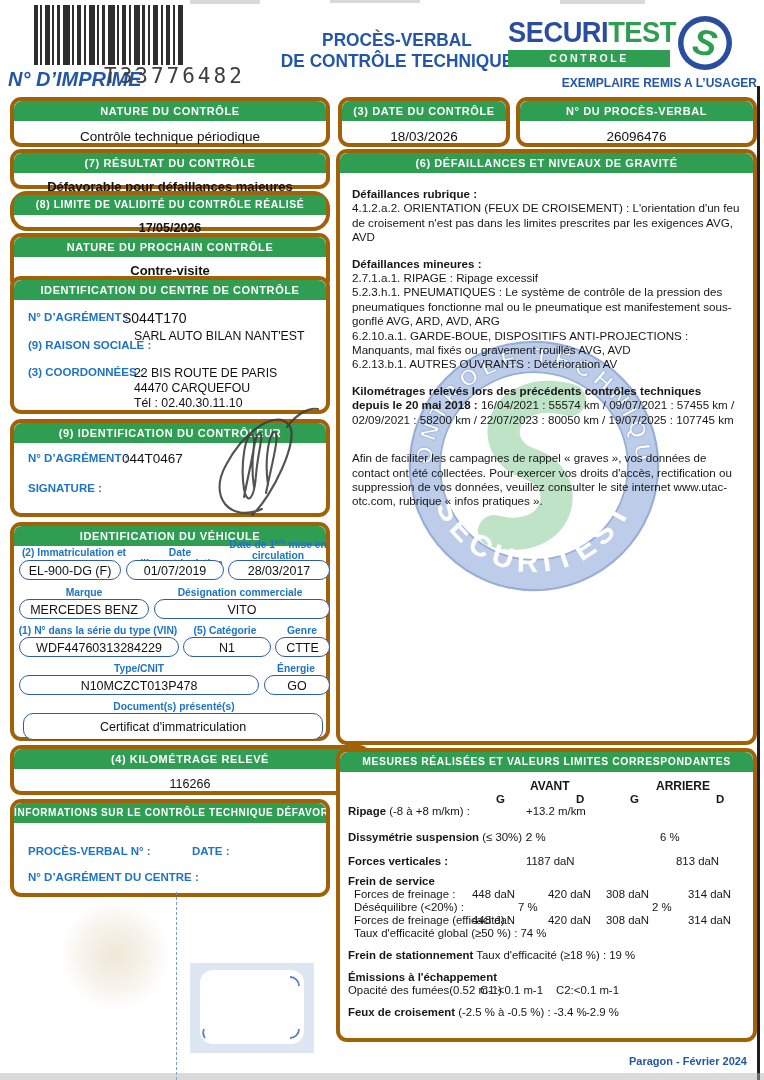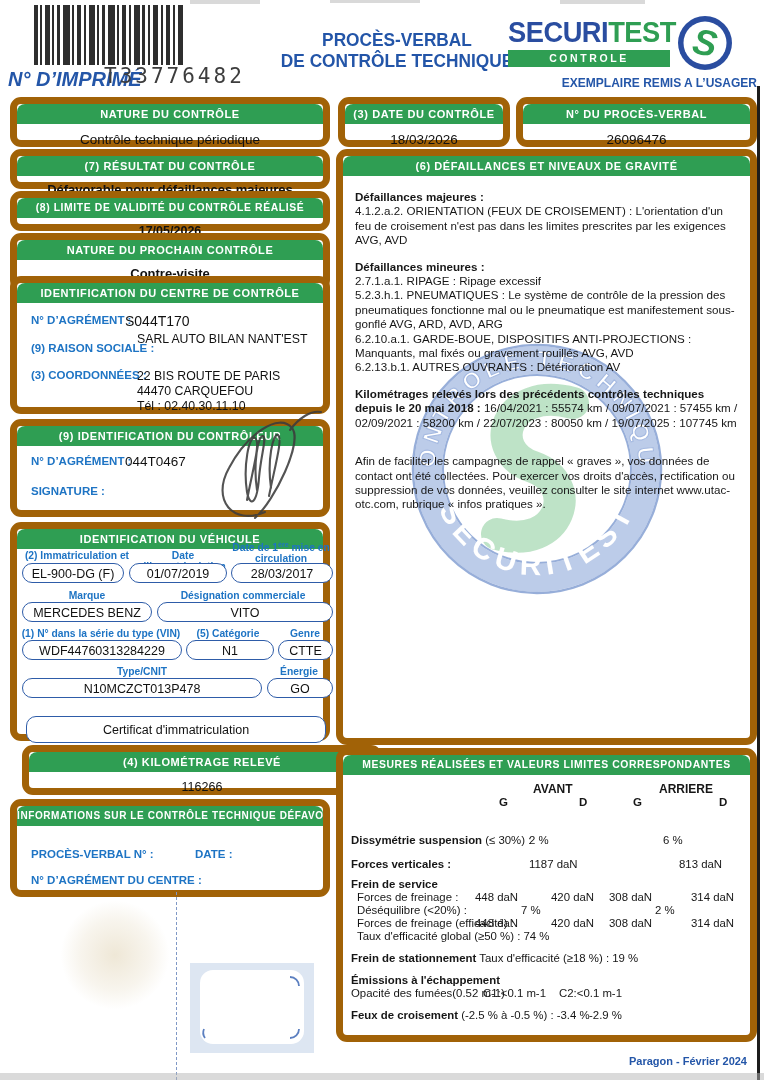--- a/index.html
+++ b/index.html
@@ -1,20 +1,20 @@
 <!DOCTYPE html>
 <html><head>
 <meta charset="utf-8">
 <style>
   html,body{margin:0;padding:0;background:#ffffff;}
   .page{position:relative;width:764px;height:1080px;background:#ffffff;overflow:hidden;
         font-family:"Liberation Sans",sans-serif;color:#1a1a1a;}
   .abs{position:absolute;}
   
-  .sec{position:absolute;border:7px solid #a16207;border-radius:11px;background:#fff;box-sizing:border-box;}
+  .sec{position:absolute;border:4px solid #a16207;border-radius:11px;background:#fff;box-sizing:border-box;}
   .sec-h{background:#2f9e53;color:#fff;font-weight:bold;font-size:11px;letter-spacing:.6px;
          text-align:center;height:20px;line-height:20px;border-radius:8px 8px 0 0;
          white-space:nowrap;overflow:hidden;}
   .sec-v{font-size:13.5px;color:#111;text-align:center;padding-top:8px;}
   .bold{font-weight:bold;}
   .lbl{color:#1e74c4;font-weight:bold;font-size:11.5px;white-space:nowrap;}
   .val{color:#111;font-size:13px;}
   
   .printed-label{color:#2456a8;font-weight:bold;font-size:20px;font-style:italic;}
   .ocr{font-family:"DejaVu Sans Mono",monospace;font-size:21px;color:#3d3d3d;letter-spacing:3px;}
@@ -107,21 +107,21 @@
   <div class="sec" style="left:516px;top:97px;width:241px;height:50px;">
     <div class="sec-h">N° DU PROCÈS-VERBAL</div>
     <div class="sec-v">26096476</div>
   </div>
 
   <div class="sec" style="left:10px;top:149px;width:320px;height:40px;">
     <div class="sec-h">(7) RÉSULTAT DU CONTRÔLE</div>
     <div class="sec-v bold" style="padding-top:6px;font-size:13px;">Défavorable pour défaillances majeures</div>
   </div>
 
-  <div class="sec" style="left:10px;top:191px;width:320px;height:40px;">
+  <div class="sec" style="left:10px;top:191px;width:320px;height:40px;border-radius:17px;">
     <div class="sec-h" style="font-size:10.4px;">(8) LIMITE DE VALIDITÉ DU CONTRÔLE RÉALISÉ</div>
     <div class="sec-v bold" style="padding-top:6px;font-size:12.5px;">17/05/2026</div>
   </div>
 
   <div class="sec" style="left:10px;top:233px;width:320px;height:58px;">
     <div class="sec-h">NATURE DU PROCHAIN CONTRÔLE</div>
     <div class="sec-v bold" style="padding-top:6px;font-size:13px;">Contre-visite</div>
   </div>
 
   <div class="sec" style="left:10px;top:276px;width:320px;height:138px;">
@@ -173,24 +173,25 @@
     <div class="vlbl" style="left:260px;top:99px;width:56px;">Genre</div>
     <div class="pill" style="left:5px;top:111px;width:160px;">WDF44760313284229</div>
     <div class="pill" style="left:169px;top:111px;width:88px;">N1</div>
     <div class="pill" style="left:261px;top:111px;width:55px;">CTTE</div>
 
     <div class="vlbl" style="left:5px;top:137px;width:240px;">Type/CNIT</div>
     <div class="vlbl" style="left:248px;top:137px;width:68px;">Énergie</div>
     <div class="pill" style="left:5px;top:149px;width:240px;">N10MCZCT013P478</div>
     <div class="pill" style="left:250px;top:149px;width:66px;">GO</div>
 
+    <div class="vlbl" style="left:5px;top:175px;width:310px;">Document(s) présenté(s)</div>
     <div class="pill" style="left:9px;top:187px;width:300px;height:27px;line-height:27px;border-radius:10px;">Certificat d'immatriculation</div>
   </div>
 
-  <div class="sec" style="left:10px;top:745px;width:360px;height:50px;margin-left:12px;">
+  <div class="sec" style="left:10px;top:745px;width:360px;height:50px;">
     <div class="sec-h">(4) KILOMÉTRAGE RELEVÉ</div>
     <div class="sec-v" style="font-size:12.5px;">116266</div>
   </div>
 
   <div class="sec" style="left:10px;top:799px;width:320px;height:98px;">
     <div class="sec-h" style="font-size:10px;">INFORMATIONS SUR LE CONTRÔLE TECHNIQUE DÉFAVORABLE</div>
     <div class="abs lbl" style="left:14px;top:42px;">PROCÈS-VERBAL N° :</div>
     <div class="abs lbl" style="left:178px;top:42px;">DATE :</div>
     <div class="abs lbl" style="left:14px;top:68px;">N° D’AGRÉMENT DU CENTRE :</div>
   </div>
@@ -210,21 +211,21 @@
       <text font-family="Liberation Sans, sans-serif" font-size="23" font-weight="bold" fill="#ffffff" stroke="#8fa9da" stroke-width="1.1" letter-spacing="5">
         <textPath href="#arcTop" startOffset="50%" text-anchor="middle">CONTROLE TECHNIQUE</textPath>
       </text>
       <text font-family="Liberation Sans, sans-serif" font-size="30" font-weight="bold" fill="#ffffff" letter-spacing="6">
         <textPath href="#arcBottom" startOffset="50%" text-anchor="middle">SECURITEST</textPath>
       </text>
     </svg>
 
     <div class="def-text">
       <p style="margin-bottom:2px;">
-        <span class="h">Défaillances majeures :</span><br>
+        <span class="h">Défaillances rubrique :</span><br>
         <span>4.1.2.a.2. ORIENTATION (FEUX DE CROISEMENT) : L'orientation d'un feu de croisement n'est pas dans les limites prescrites par les exigences AVG, AVD</span>
       </p>
       <p style="margin:12px 0 2px 0;">
         <span class="h">Défaillances mineures :</span><br>
         <span>2.7.1.a.1. RIPAGE : Ripage excessif</span><br>
         <span>5.2.3.h.1. PNEUMATIQUES : Le système de contrôle de la pression des pneumatiques fonctionne mal ou le pneumatique est manifestement sous-gonflé AVG, ARD, AVD, ARG</span><br>
         <span>6.2.10.a.1. GARDE-BOUE, DISPOSITIFS ANTI-PROJECTIONS : Manquants, mal fixés ou gravement rouillés AVG, AVD</span><br>
         <span>6.2.13.b.1. AUTRES OUVRANTS : Détérioration AV</span>
       </p>
       <p style="margin:12px 0 0 0;">
@@ -240,20 +241,24 @@
       <div class="mrow bold" style="top:6px;font-size:12px;">
         <span class="mv" style="left:182px;">AVANT</span>
         <span class="mv" style="left:308px;">ARRIERE</span>
       </div>
       <div class="mrow bold" style="top:20px;font-size:11.5px;">
         <span class="mv" style="left:148px;">G</span>
         <span class="mv" style="left:228px;">D</span>
         <span class="mv" style="left:282px;">G</span>
         <span class="mv" style="left:368px;">D</span>
       </div>
+      <div class="mrow" style="top:32px;">
+        <span class="bold">Ripage</span><span> (-8 à +8 m/km) :</span>
+        <span class="mv" style="left:178px;">+13.2 m/km</span>
+      </div>
       <div class="mrow" style="top:58px;">
         <span class="bold">Dissymétrie suspension</span><span> (≤ 30%) :</span>
         <span class="mv" style="left:178px;">2 %</span>
         <span class="mv" style="left:312px;">6 %</span>
       </div>
       <div class="mrow" style="top:82px;">
         <span class="bold">Forces verticales :</span>
         <span class="mv" style="left:178px;">1187 daN</span>
         <span class="mv" style="left:328px;">813 daN</span>
       </div>

